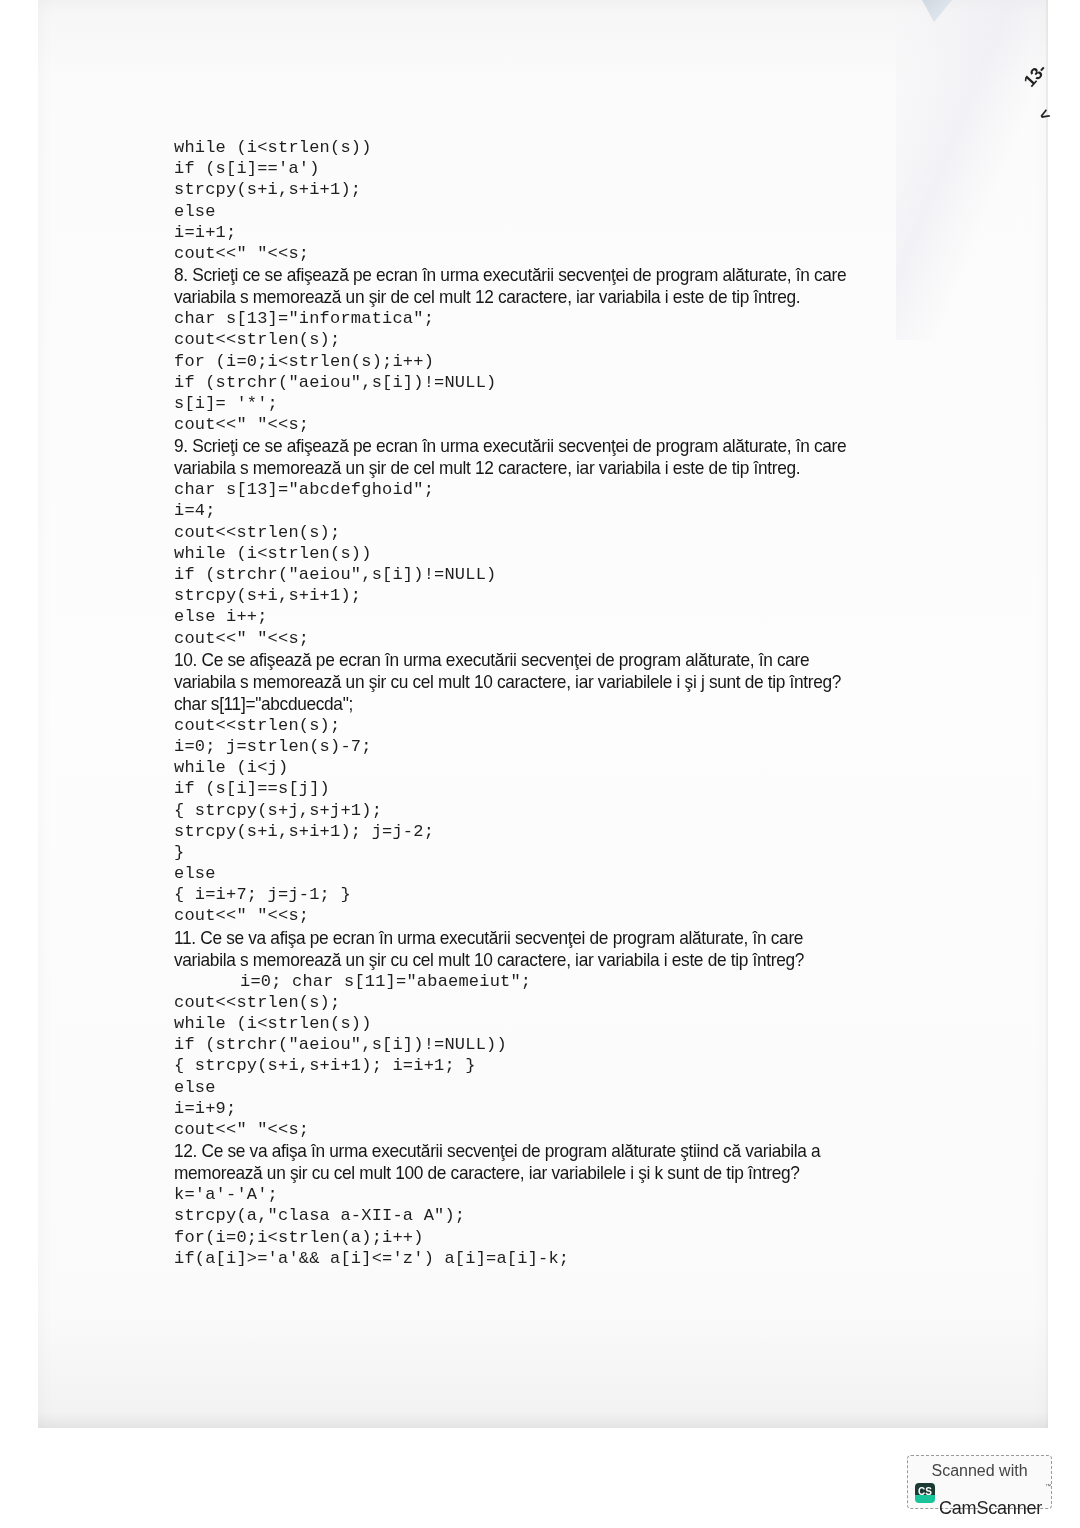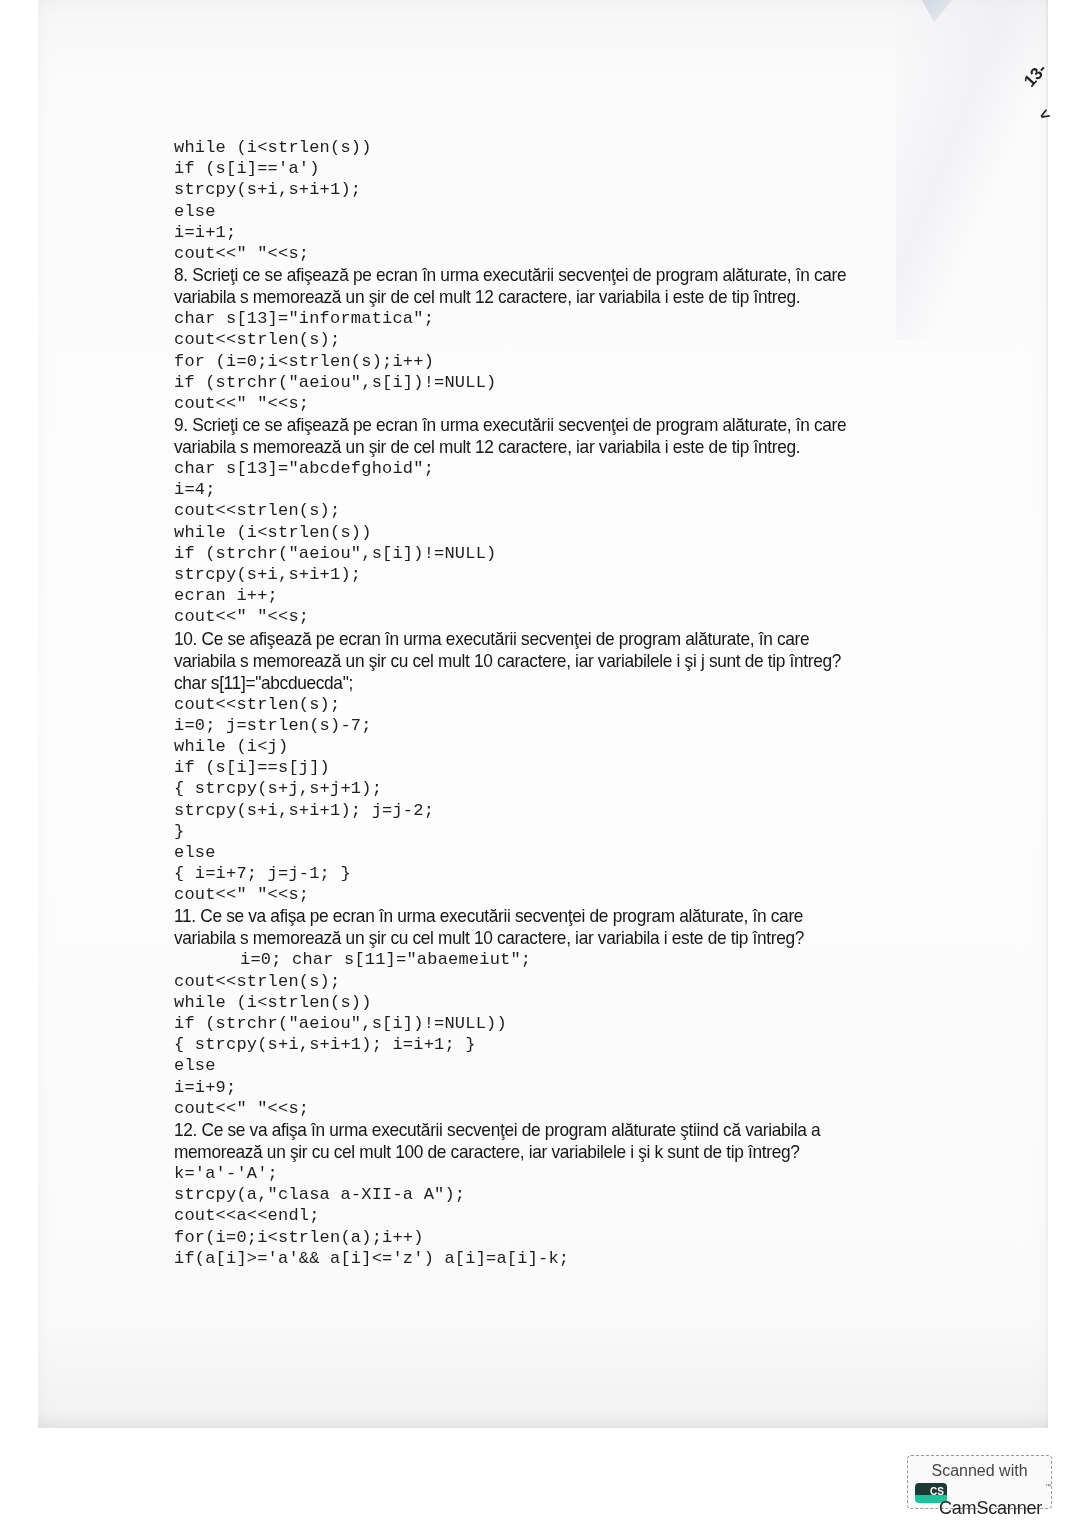--- a/index.html
+++ b/index.html
@@ -136,21 +136,20 @@
       width: 20px;
       height: 20px;
       border-radius: 4px;
       background: linear-gradient(180deg, #1a3a33 0%, #1a3a33 62%, #19c49a 62%, #19c49a 100%);
       color: #ffffff;
       font-size: 10px;
       font-weight: bold;
       text-align: center;
       line-height: 17px;
       font-family: "Liberation Sans", sans-serif;
-      padding-left: 12px;
     }
     .badge-brand {
       position: absolute;
       left: 31px;
       top: 42px;
       font-size: 18px;
       color: #222;
       font-family: "Liberation Sans", sans-serif;
       letter-spacing: -0.2px;
     }
@@ -194,35 +193,36 @@
 
   <div class="exercise">
     <div class="prose">
       <span class="line">8. Scrieţi ce se afişează pe ecran în urma executării secvenţei de program alăturate, în care</span>
       <span class="line">variabila s memorează un şir de cel mult 12 caractere, iar variabila i este de tip întreg.</span>
     </div>
     <div class="code">char s[13]="informatica";</div>
     <div class="code">cout&lt;&lt;strlen(s);</div>
     <div class="code">for (i=0;i&lt;strlen(s);i++)</div>
     <div class="code">if (strchr("aeiou",s[i])!=NULL)</div>
+    <div class="code">s[i]= '*';</div>
     <div class="code">cout&lt;&lt;" "&lt;&lt;s;</div>
   </div>
 
   <div class="exercise">
     <div class="prose">
       <span class="line">9. Scrieţi ce se afişează pe ecran în urma executării secvenţei de program alăturate, în care</span>
       <span class="line">variabila s memorează un şir de cel mult 12 caractere, iar variabila i este de tip întreg.</span>
     </div>
     <div class="code">char s[13]="abcdefghoid";</div>
     <div class="code">i=4;</div>
     <div class="code">cout&lt;&lt;strlen(s);</div>
     <div class="code">while (i&lt;strlen(s))</div>
     <div class="code">if (strchr("aeiou",s[i])!=NULL)</div>
     <div class="code">strcpy(s+i,s+i+1);</div>
-    <div class="code">ecran i++;</div>
+    <div class="code">else i++;</div>
     <div class="code">cout&lt;&lt;" "&lt;&lt;s;</div>
   </div>
 
   <div class="exercise">
     <div class="prose">
       <span class="line">10. Ce se afişează pe ecran în urma executării secvenţei de program alăturate, în care</span>
       <span class="line">variabila s memorează un şir cu cel mult 10 caractere, iar variabilele i şi j sunt de tip întreg?</span>
       <span class="line">char s[11]="abcduecda";</span>
     </div>
     <div class="code">cout&lt;&lt;strlen(s);</div>
@@ -252,21 +252,20 @@
     <div class="code">cout&lt;&lt;" "&lt;&lt;s;</div>
   </div>
 
   <div class="exercise">
     <div class="prose">
       <span class="line">12. Ce se va afişa în urma executării secvenţei de program alăturate ştiind că variabila a</span>
       <span class="line">memorează un şir cu cel mult 100 de caractere, iar variabilele i şi k sunt de tip întreg?</span>
     </div>
     <div class="code">k='a'-'A';</div>
     <div class="code">strcpy(a,"clasa a-XII-a A");</div>
-    <div class="code">cout&lt;&lt;a&lt;&lt;endl;</div>
     <div class="code">for(i=0;i&lt;strlen(a);i++)</div>
     <div class="code">if(a[i]&gt;='a'&amp;&amp; a[i]&lt;='z') a[i]=a[i]-k;</div>
   </div>
 
 </div>
 
 <div class="badge">
   <div class="badge-caption">Scanned with</div>
   <div class="badge-logo">CS</div>
   <div class="badge-brand">CamScanner</div>

